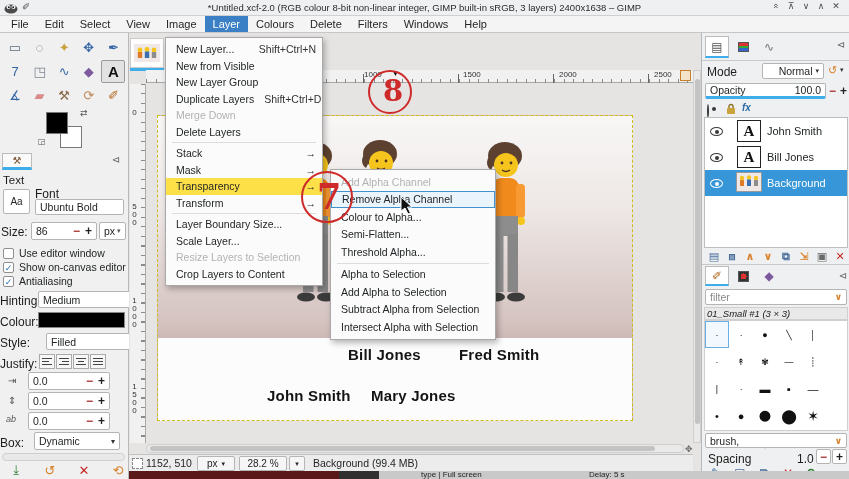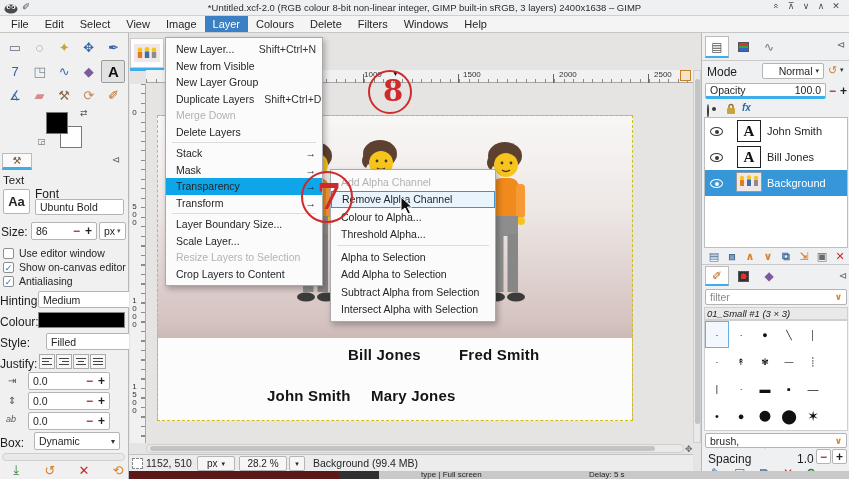--- a/index.html
+++ b/index.html
@@ -29,21 +29,21 @@
   .jbtn i{display:block;height:1px;background:#444}
   
   .menu{position:absolute;background:#fbfbfb;border:1px solid #a9a9a9;box-shadow:2px 3px 6px rgba(0,0,0,.28);z-index:20;padding:3px 0}
   .m-row{display:flex;align-items:center;padding:0 6px 0 10px;font-size:10.5px;white-space:nowrap}
   #layer-menu .m-row{height:16.5px}
   #transparency-submenu .m-row{height:17.5px}
   .m-label{flex:1}
   .m-short{margin-left:10px;color:#333}
   .m-arrow{margin-left:10px;color:#222;font-weight:bold}
   .m-row.dis{color:#b2b2b2}
-  .m-row.hl{background:#0ea5e9}
+  .m-row.hl{background:#fde047}
   .m-row.sel{background:#eaf4fc;border:1px solid #4191cc;height:17.5px}
   .m-sep{height:1px;background:#dcdcdc;margin:2px 6px}
   
   #hruler{left:146px;top:70px;width:547px;height:13px;background:#f1f1f1;border-bottom:1px solid #a8a8a8;z-index:2}
   #vruler{left:130px;top:84px;width:16px;height:359px;background:#f1f1f1;border-right:1px solid #a8a8a8;z-index:2}
   .rlabel{position:absolute;font-size:8px;color:#333;z-index:3}
   .vlabel{writing-mode:vertical-lr;text-orientation:upright;letter-spacing:-1px;line-height:8px}
   .hticks{position:absolute;left:146px;top:79px;width:547px;height:4px;background:repeating-linear-gradient(90deg,#8a8a8a 0 1px,transparent 1px 9.5px);z-index:2}
   .hticks2{position:absolute;left:146px;top:74px;width:547px;height:9px;background:repeating-linear-gradient(90deg,#666 0 1px,transparent 1px 95px);background-position-x:27px;z-index:2}
   .vticks{position:absolute;left:141px;top:84px;width:4px;height:359px;background:repeating-linear-gradient(180deg,#8a8a8a 0 1px,transparent 1px 9.5px);z-index:2}
@@ -163,21 +163,21 @@
   <div class="abs" style="left:46px;top:79px;width:22px;height:22px;background:#000;border:1px solid #777;z-index:2"></div>
   <div class="abs" style="left:60px;top:93px;width:22px;height:22px;background:#fff;border:1px solid #777;z-index:1"></div>
   <span class="abs" style="left:80px;top:75px;font-size:9px;color:#555">⇄</span>
   <span class="abs" style="left:38px;top:104px;font-size:8px;color:#555">◲</span>
 
   <div class="abs" style="left:2px;top:120px;width:30px;height:17px;background:#fafafa;border:1px solid #bbb;border-bottom:3px solid #3daee9;display:flex;align-items:center;justify-content:center;font-size:10px;color:#7a5230">⚒</div>
   <span class="abs" style="left:112px;top:121px;font-size:10px;color:#666">⊲</span>
 
   <div class="lbl" style="left:3px;top:141px;font-size:11.5px">Text</div>
 
-  <div class="fieldbox" style="left:3px;top:156px;width:27px;height:25px;justify-content:center;font-weight:bold;font-size:13px">Aa</div>
+  <div class="fieldbox" style="left:3px;top:156px;width:27px;height:25px;justify-content:center;font-weight:normal;font-size:10px">Aa</div>
   <div class="lbl" style="left:35px;top:154px">Font</div>
   <div class="fieldbox" style="left:35px;top:166px;width:89px;height:16px">Ubuntu Bold</div>
 
   <div class="lbl" style="left:1px;top:192px">Size:</div>
   <div class="fieldbox" style="left:31px;top:189px;width:66px;height:18px">
     <span>86</span>
     <span class="minus" style="margin-left:auto">−</span>
     <span class="plus" style="margin-left:5px">+</span>
   </div>
   <div class="fieldbox" style="left:99px;top:189px;width:27px;height:18px">
@@ -595,20 +595,23 @@
     <div class="m-row dis">
       <span class="m-label">Add Alpha Channel</span>
     </div>
     <div class="m-row sel">
       <span class="m-label">Remove Alpha Channel</span>
     </div>
     <div class="m-row">
       <span class="m-label">Colour to Alpha...</span>
     </div>
     <div class="m-row">
+      <span class="m-label">Semi-Flatten...</span>
+    </div>
+    <div class="m-row">
       <span class="m-label">Threshold Alpha...</span>
     </div>
     <div class="m-sep"></div>
     <div class="m-row">
       <span class="m-label">Alpha to Selection</span>
     </div>
     <div class="m-row">
       <span class="m-label">Add Alpha to Selection</span>
     </div>
     <div class="m-row">

